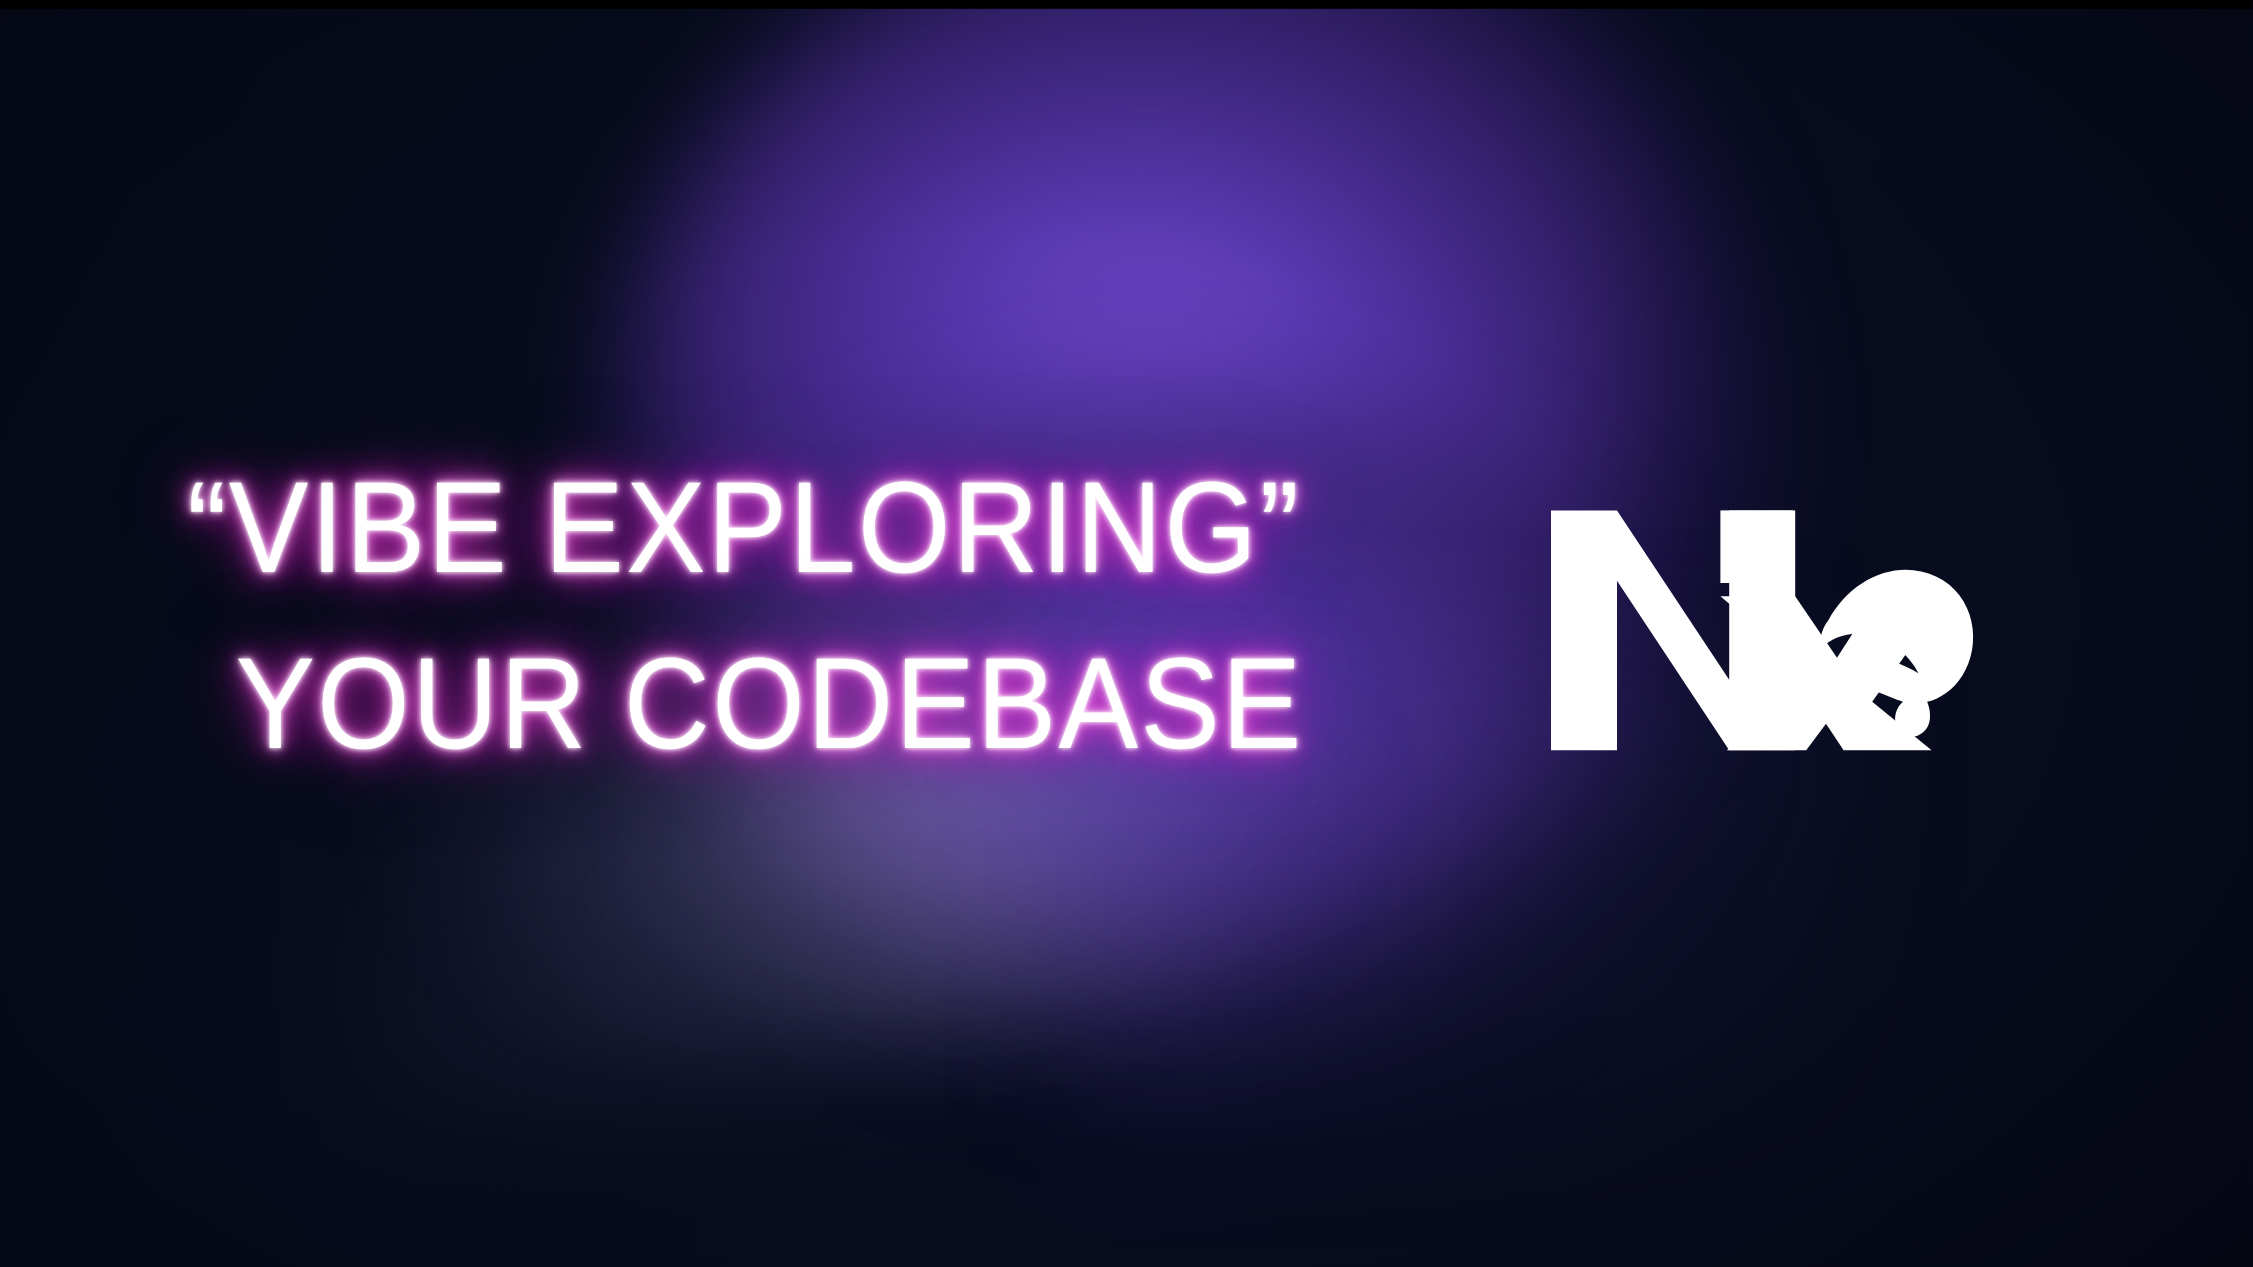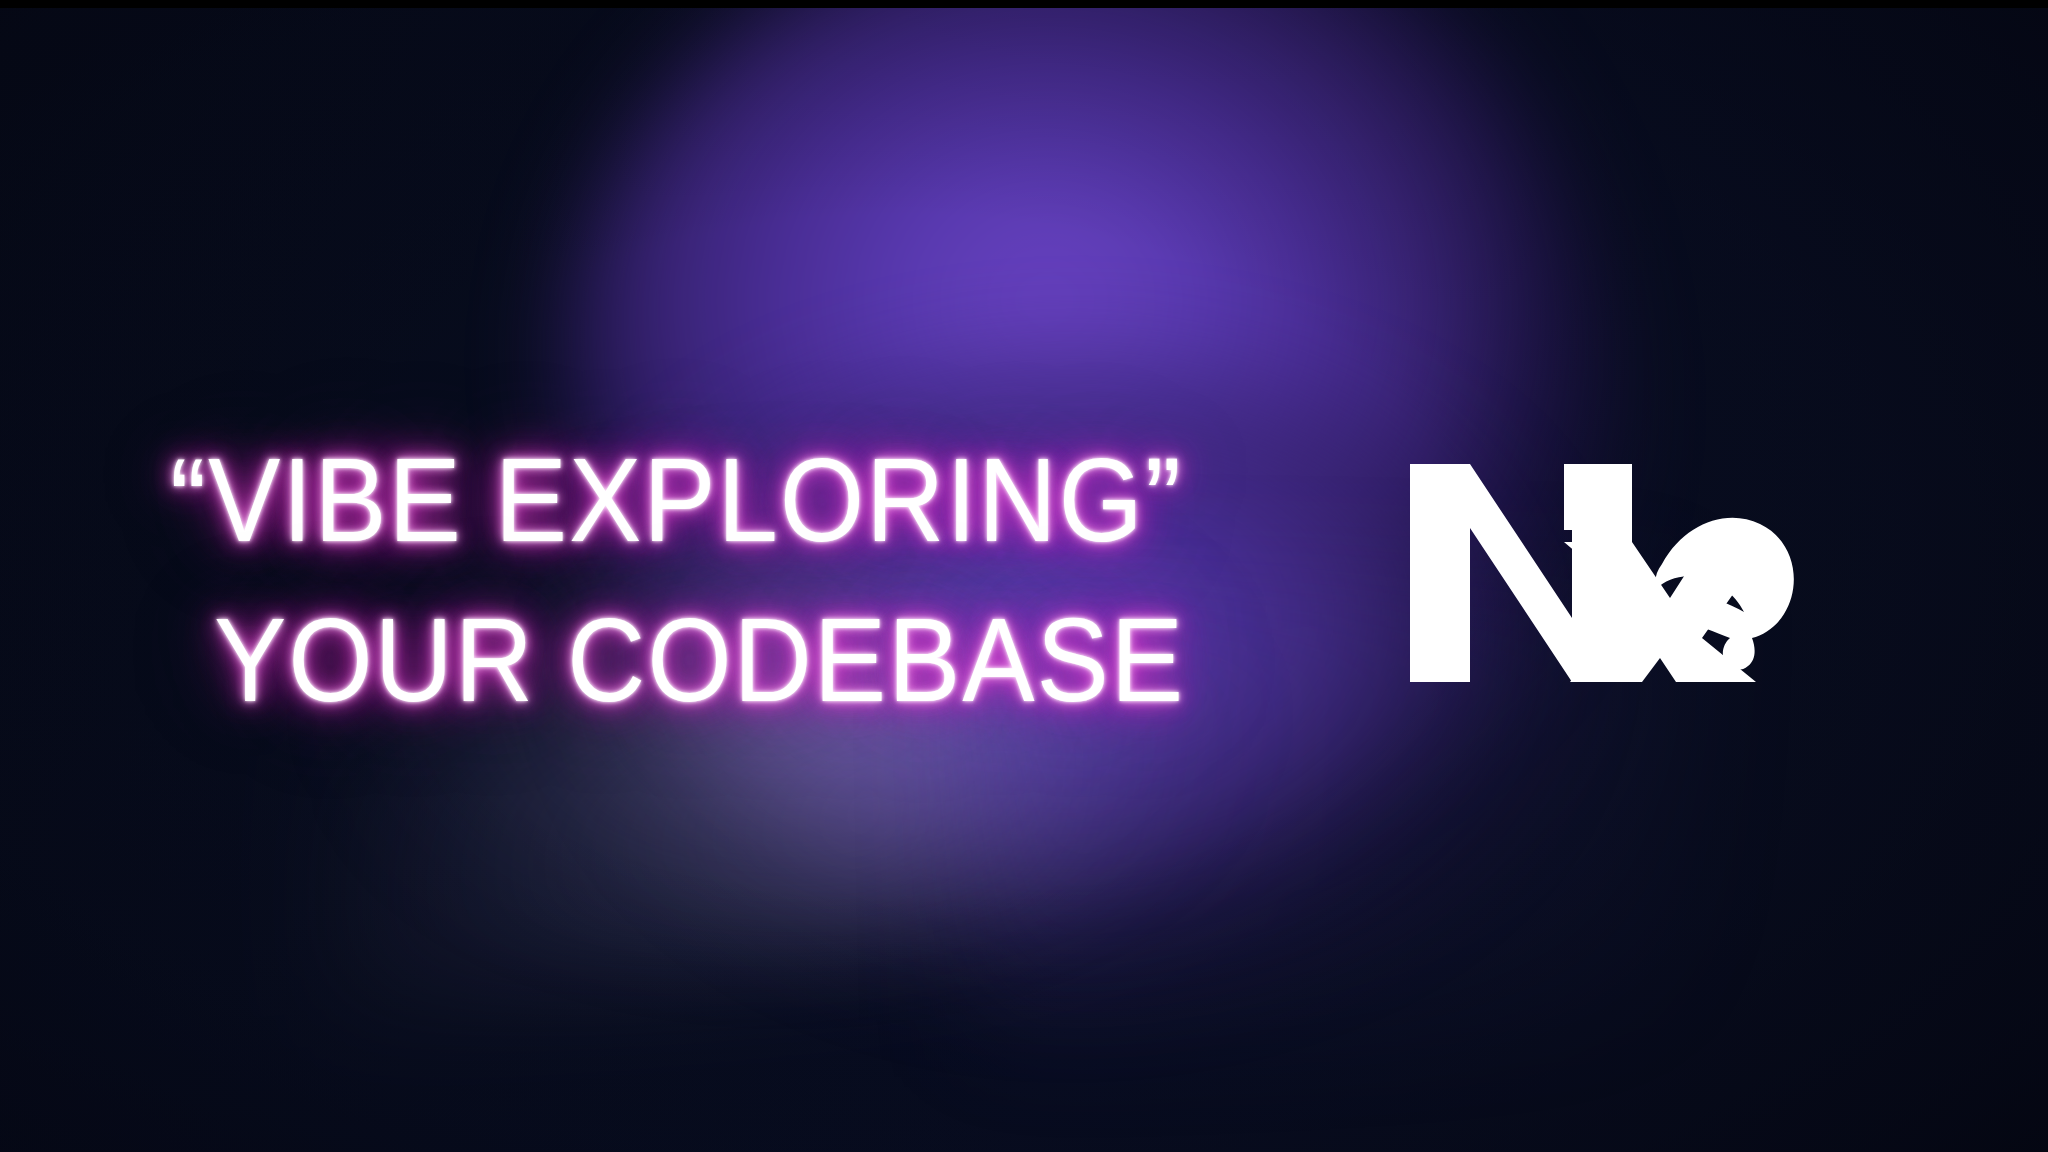--- a/index.html
+++ b/index.html
@@ -127,21 +127,21 @@
     left: 0; top: 0;
     width: 100%;
     height: 8px;
     background: #000000;
   }
 
   
   .headline {
     position: absolute;
     left: 170px;
-    top: 420px;
+    top: 400px;
     width: 1120px;
     z-index: 6;
   }
 
   .neon-line {
     font-family: "Liberation Sans", sans-serif;
     font-weight: 400;
     font-size: 118px;
     line-height: 1.36;
     letter-spacing: 2px;

